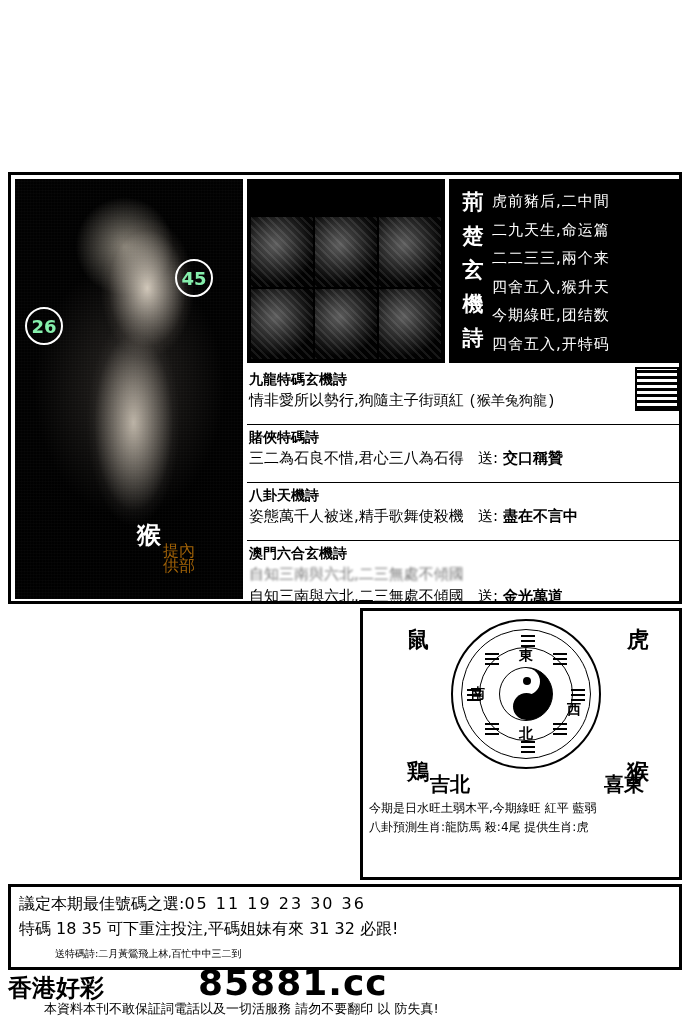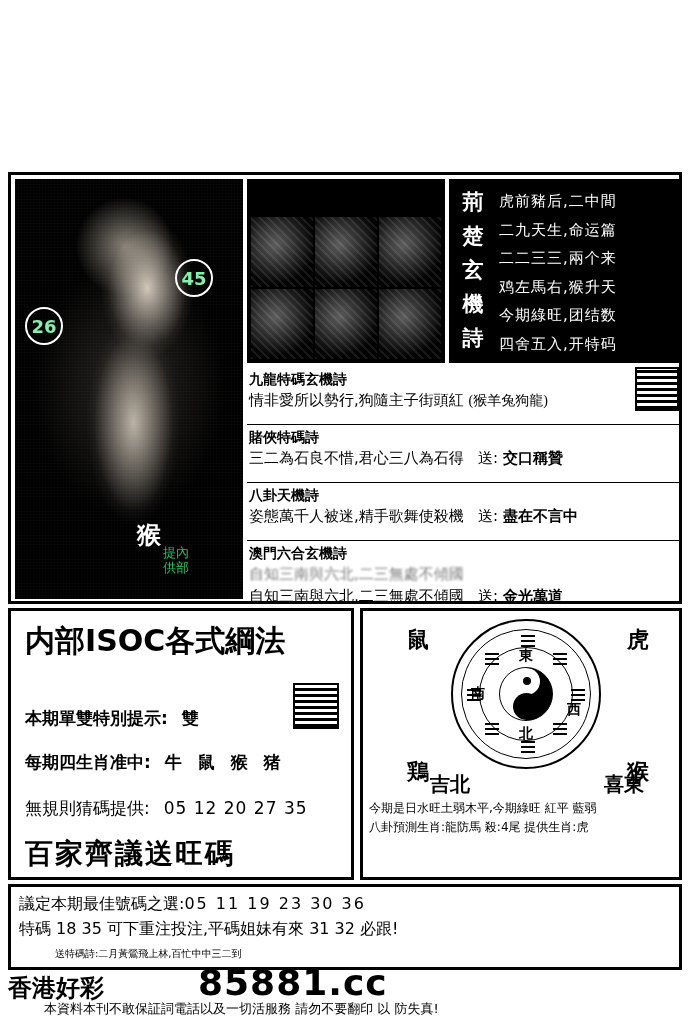--- a/index.html
+++ b/index.html
@@ -115,24 +115,24 @@
     top: 340px;
     color: #fff;
     font-size: 24px;
     font-weight: bold;
     font-family: "DejaVu Sans", sans-serif;
   }
   .photo-sub {
     position: absolute;
     left: 148px;
     top: 366px;
-    color: #22c55e;
-    font-size: 13px;
+    color: #a16207;
+    font-size: 16px;
     line-height: 15px;
-    font-family: Liberation Sans, sans-serif;
+    font-family: Liberation Mono, monospace;
   }
 
   
   .art-panel {
     position: absolute;
     left: 236px; top: 4px;
     width: 198px;
     height: 184px;
     background: #000;
     overflow: hidden;
@@ -194,21 +194,21 @@
     left: 6px; top: 6px;
     width: 36px;
     font-size: 21px;
     font-weight: bold;
     line-height: 34px;
     text-align: center;
     font-family: "DejaVu Sans", sans-serif;
   }
   .poem-lines {
     position: absolute;
-    left: 50px; top: 8px;
+    left: 43px; top: 8px;
     right: 4px;
   }
   .poem-lines div {
     font-size: 15px;
     line-height: 28.5px;
     letter-spacing: 1px;
     white-space: nowrap;
     font-family: "DejaVu Sans", sans-serif;
   }
 
@@ -237,21 +237,21 @@
     font-size: 15px;
     line-height: 22px;
     font-family: "DejaVu Sans", sans-serif;
     white-space: nowrap;
   }
   .verse-body .ans {
     font-weight: bold;
   }
   .verse-note {
     font-size: 14px;
-    font-family: Liberation Serif, serif;
+    font-family: Liberation Mono, monospace;
   }
   .seal {
     position: absolute;
     right: 2px;
     top: 0px;
     width: 44px;
     height: 44px;
     background:
       repeating-linear-gradient(0deg, #000 0 3px, #fff 3px 6px),
       #000;
@@ -521,21 +521,21 @@
         <div class="art-cell"></div>
       </div>
     </div>
 
     <div class="poem-panel">
       <div class="poem-label">荊楚玄機詩</div>
       <div class="poem-lines">
         <div>虎前豬后,二中間</div>
         <div>二九天生,命运篇</div>
         <div>二二三三,兩个来</div>
-        <div>鸡左馬右,猴升天</div>
+        <div>四舍五入,猴升天</div>
         <div>今期綠旺,团结数</div>
         <div>四舍五入,开特码</div>
       </div>
     </div>
 
     <div class="verses">
 
       <div class="verse">
         <div class="seal"></div>
         <div class="verse-title">九龍特碼玄機詩</div>
@@ -573,34 +573,20 @@
           &nbsp;&nbsp;<span>送:</span>
           <span class="ans">金光萬道</span>
         </div>
       </div>
 
     </div>
   </div>
 
   <div class="mid">
 
-    <div class="mid-left">
-      <div class="isoc-title">内部ISOC各式綱法</div>
-      <div class="isoc-seal"></div>
-      <div class="isoc-row r1">
-        <span>本期單雙特別提示:</span><span class="val">雙</span>
-      </div>
-      <div class="isoc-row r2">
-        <span>每期四生肖准中:</span><span class="val">牛 鼠 猴 猪</span>
-      </div>
-      <div class="isoc-row r3">
-        <span>無規則猜碼提供:</span><span class="val">05 12 20 27 35</span>
-      </div>
-      <div class="isoc-footer">百家齊議送旺碼</div>
-    </div>
 
     <div class="mid-right">
       <div class="compass-wrap">
         <div class="corner-zodiac cz-tl">鼠</div>
         <div class="corner-zodiac cz-tr">虎</div>
         <div class="corner-zodiac cz-bl">鶏</div>
         <div class="corner-zodiac cz-br">猴</div>
 
         <div class="compass">
           <div class="ring"></div>

